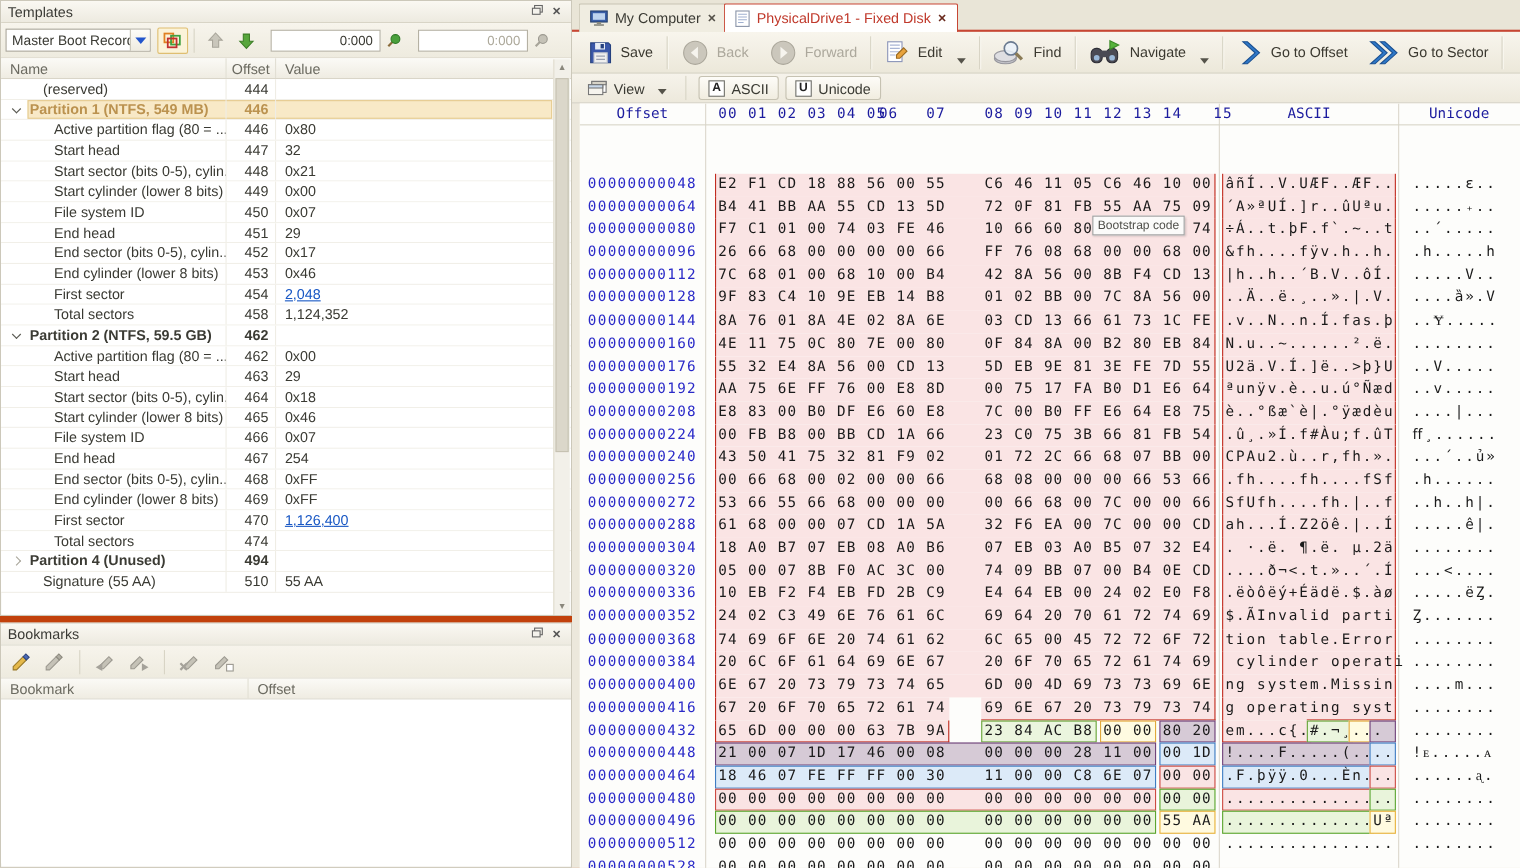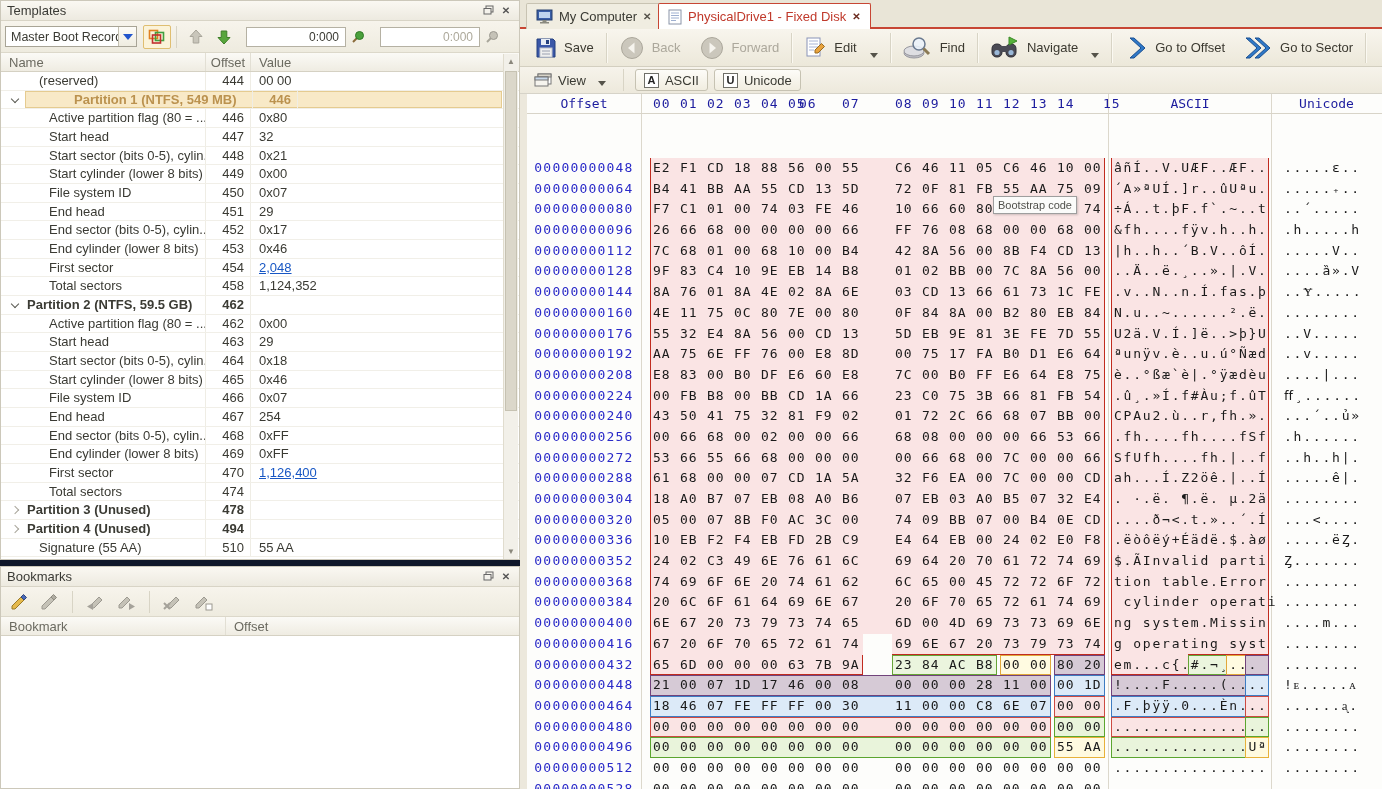--- a/index.html
+++ b/index.html
@@ -1,16 +1,16 @@
 <!DOCTYPE html>
 <html><head>
 <meta charset="utf-8">
 <style>
   html,body{margin:0;padding:0;background:#ECE8DC;}
-  #app{position:relative;width:1382px;height:789px;overflow:hidden;background:#0f172a;
+  #app{position:relative;width:1382px;height:789px;overflow:hidden;background:#c2410c;
        font-family:"Liberation Sans",sans-serif;font-size:13px;color:#3A3A33;cursor:default;}
   #app *{box-sizing:border-box;}
 
   
   .panel{position:absolute;background:#FFF;border:1px solid #CCC8BA;}
   .ptitle{height:20px;display:flex;align-items:center;padding:0 6px;
           background:linear-gradient(#FAF8F2,#EDEAE0);border-bottom:1px solid #D8D4C6;}
   .ptitle .tlabel{flex:1;font-size:13px;color:#3A3A35;}
   .winbtn{width:14px;text-align:center;color:#555;font-size:10px;font-weight:bold;margin-left:4px;}
 
@@ -163,26 +163,25 @@
     </div>
     <div class="thead">
       <span class="hc hc-name">Name</span>
       <span class="hc hc-off">Offset</span>
       <span class="hc hc-val">Value</span>
     </div>
     <div class="tbody">
         <div class="trow">
           <span class="cell c-name" style="padding-left: 38px;">(reserved)</span>
           <span class="cell c-off">444</span>
-          <span class="cell c-val">00 00</span>
         </div>
         <div class="trow parent sel">
           <i class="rowhl"></i>
           <i class="chev"></i>
-          <span class="cell c-name" style="padding-left: 26px; margin-left: 47px;">Partition 1 (NTFS, 549 MB)</span>
+          <span class="cell c-name" style="padding-left: 26px;">Partition 1 (NTFS, 549 MB)</span>
           <span class="cell c-off">446</span>
           <span class="cell c-val"></span>
         </div>
         <div class="trow">
           <span class="cell c-name" style="padding-left: 48px;">Active partition flag (80 = ...</span>
           <span class="cell c-off">446</span>
           <span class="cell c-val">0x80</span>
         </div>
         <div class="trow">
           <span class="cell c-name" style="padding-left: 48px;">Start head</span>
@@ -276,26 +275,20 @@
           <span class="cell c-val">0xFF</span>
         </div>
         <div class="trow">
           <span class="cell c-name" style="padding-left: 48px;">First sector</span>
           <span class="cell c-off">470</span>
           <span class="cell c-val"><a class="vlink">1,126,400</a></span>
         </div>
         <div class="trow">
           <span class="cell c-name" style="padding-left: 48px;">Total sectors</span>
           <span class="cell c-off">474</span>
-        </div>
-        <div class="trow parent">
-          <i class="chev col"></i>
-          <span class="cell c-name" style="padding-left: 26px;">Partition 3 (Unused)</span>
-          <span class="cell c-off">478</span>
-          <span class="cell c-val"></span>
         </div>
         <div class="trow parent">
           <i class="chev col"></i>
           <span class="cell c-name" style="padding-left: 26px;">Partition 4 (Unused)</span>
           <span class="cell c-off">494</span>
           <span class="cell c-val"></span>
         </div>
         <div class="trow">
           <span class="cell c-name" style="padding-left: 38px;">Signature (55 AA)</span>
           <span class="cell c-off">510</span>

